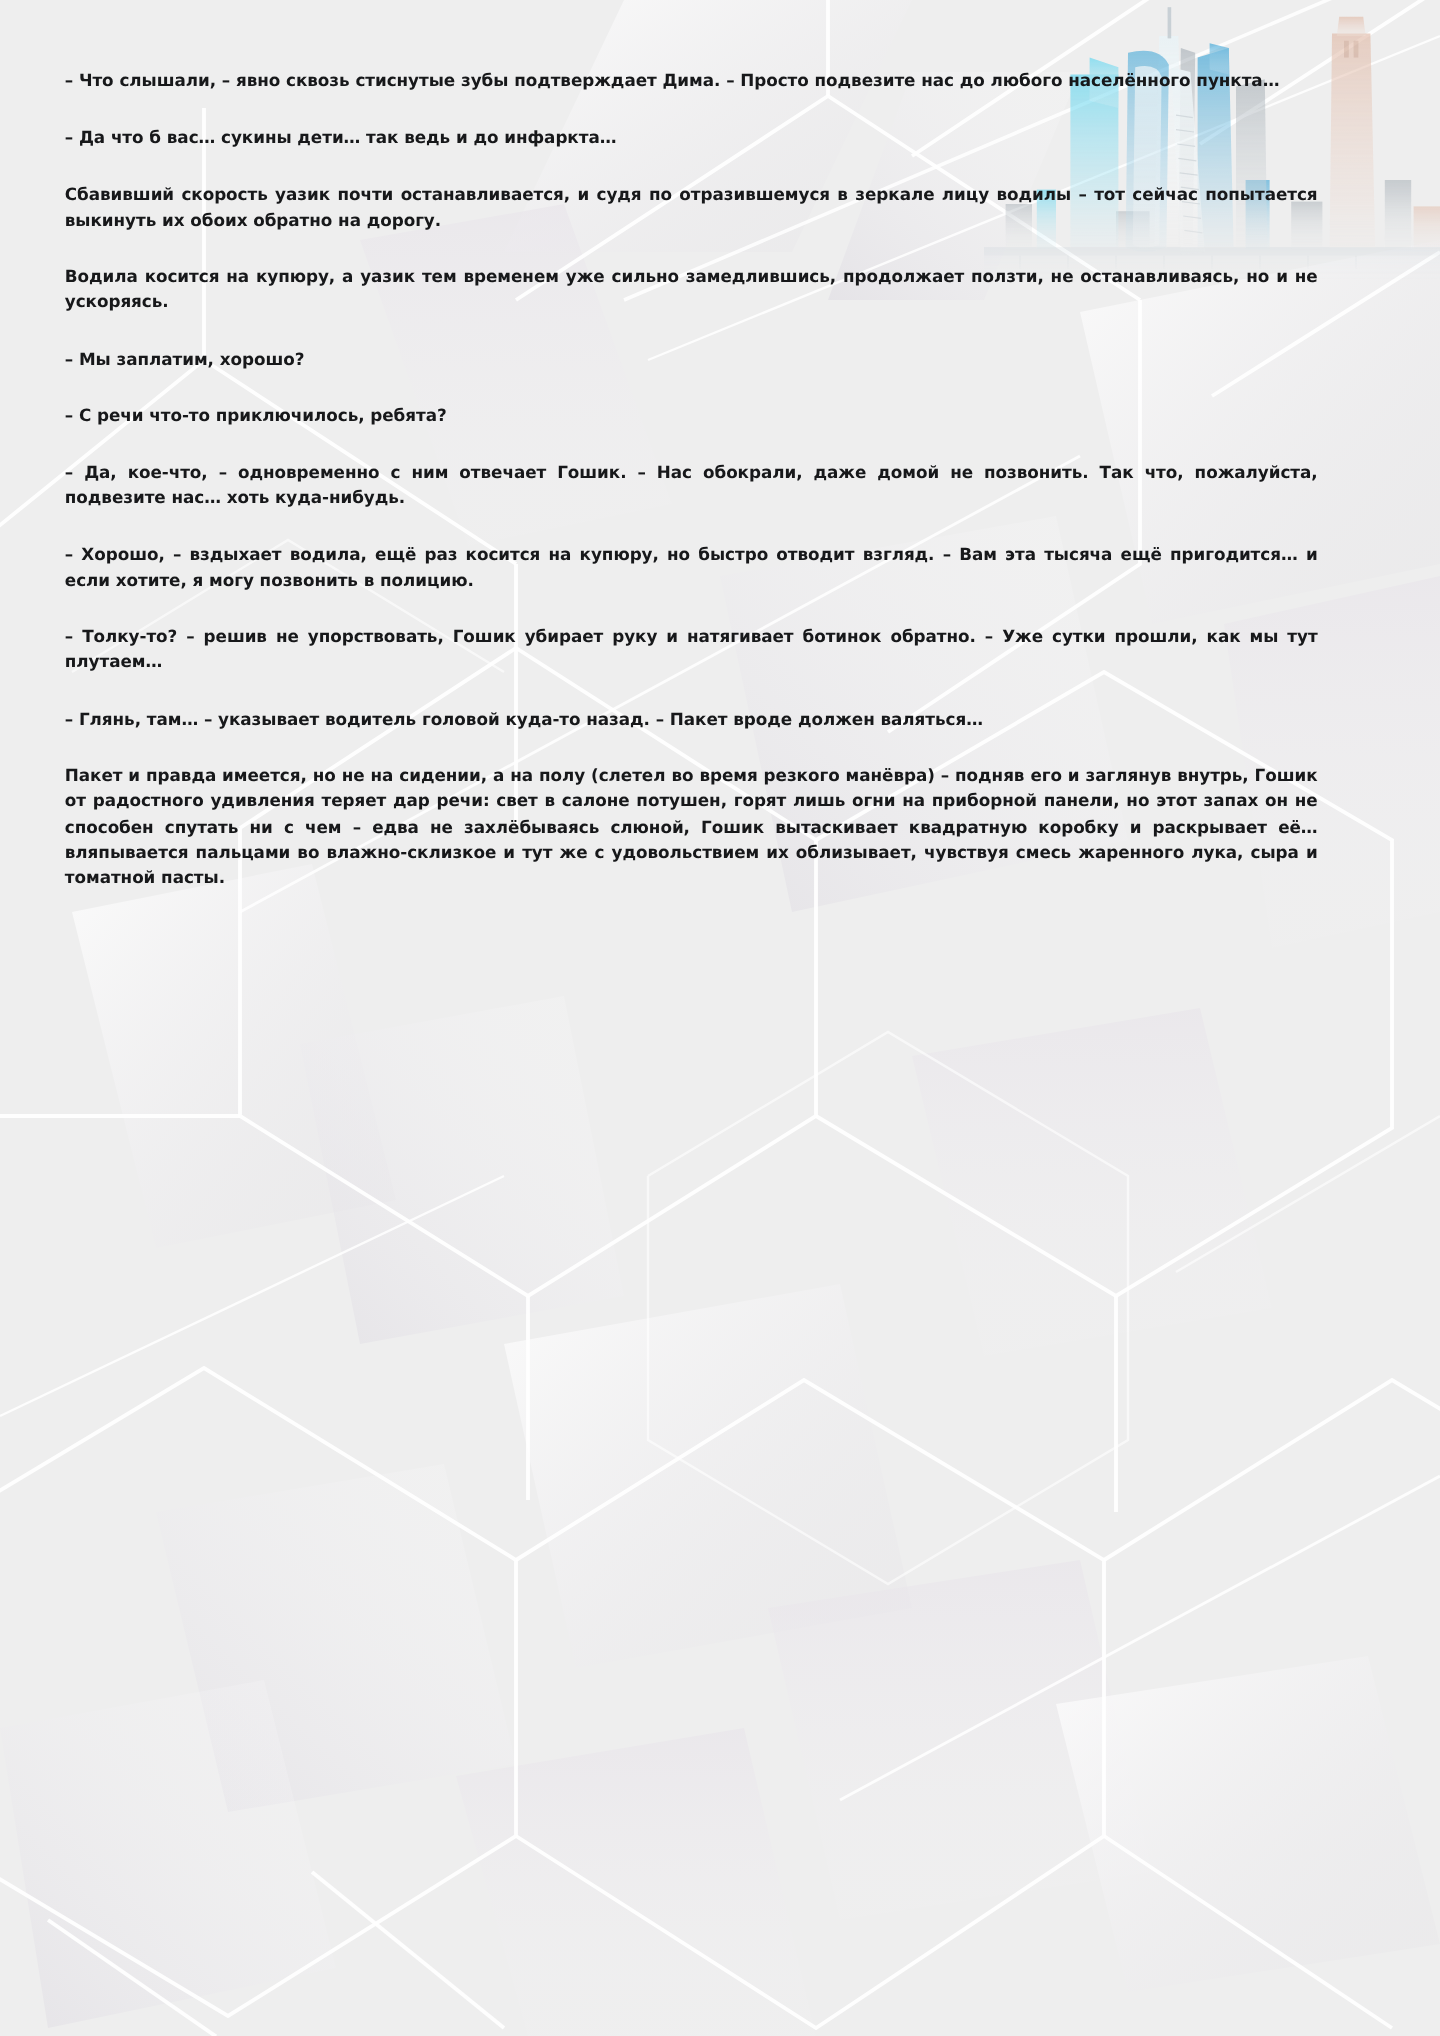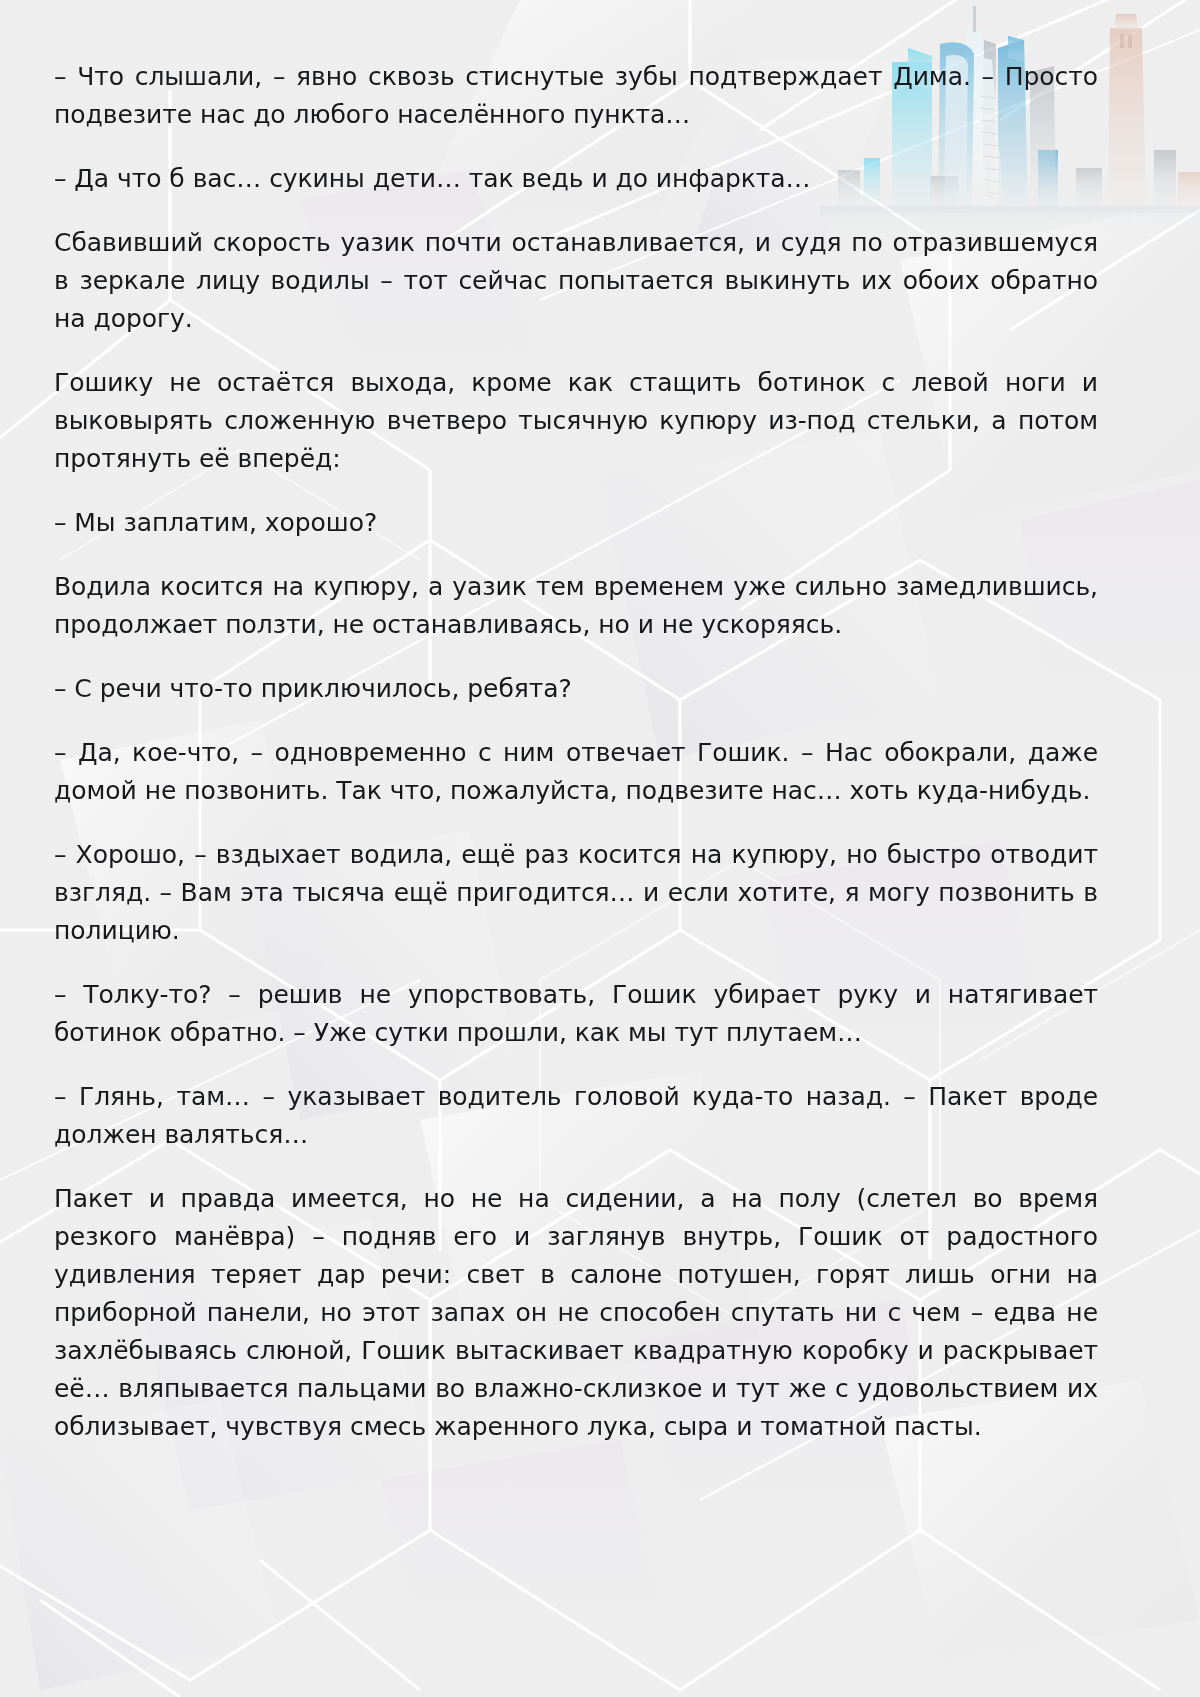--- a/index.html
+++ b/index.html
@@ -41,28 +41,28 @@
   }
 
   
   #page-body {
     position: relative;
     z-index: 2;
     padding: 58px 102px 0 54px;
     box-sizing: border-box;
   }
   .para {
-    font-size: 25px;
+    font-size: 14px;
     line-height: 1.52;
     color: #17181a;
     margin: 0 0 26px 0;
     text-align: justify;
     text-justify: inter-word;
     letter-spacing: -0.05px;
-    font-weight: 400;
+    font-weight: 700;
   }
   .para.last { margin-bottom: 12px; }
 </style>
 </head>
 <body>
 
 <div id="bg-layer">
 
   <svg id="bg-softshapes" viewBox="0 0 1200 1697" preserveAspectRatio="none">
     <defs>
@@ -232,22 +232,21 @@
 
       <rect x="40" y="217" width="380" height="16" fill="#bfd6e2" opacity="0.28"></rect>
     </g>
   </svg>
 </div>
 
 <main id="page-body">
   <p class="para">– Что слышали, – явно сквозь стиснутые зубы подтверждает Дима. – Просто подвезите нас до любого населённого пункта…</p>
   <p class="para">– Да что б вас… сукины дети… так ведь и до инфаркта…</p>
   <p class="para">Сбавивший скорость уазик почти останавливается, и судя по отразившемуся в зеркале лицу водилы – тот сейчас попытается выкинуть их обоих обратно на дорогу.</p>
-  <p class="para">Гошику не остаётся выхода, кроме как стащить ботинок с левой ноги и выковырять сложенную вчетверо тысячную купюру из-под стельки, а потом протянуть её вперёд:</p>
+  <p class="para">Водила косится на купюру, а уазик тем временем уже сильно замедлившись, продолжает ползти, не останавливаясь, но и не ускоряясь.</p>
   <p class="para">– Мы заплатим, хорошо?</p>
-  <p class="para">Водила косится на купюру, а уазик тем временем уже сильно замедлившись, продолжает ползти, не останавливаясь, но и не ускоряясь.</p>
   <p class="para">– С речи что-то приключилось, ребята?</p>
   <p class="para">– Да, кое-что, – одновременно с ним отвечает Гошик. – Нас обокрали, даже домой не позвонить. Так что, пожалуйста, подвезите нас… хоть куда-нибудь.</p>
   <p class="para">– Хорошо, – вздыхает водила, ещё раз косится на купюру, но быстро отводит взгляд. – Вам эта тысяча ещё пригодится… и если хотите, я могу позвонить в полицию.</p>
   <p class="para">– Толку-то? – решив не упорствовать, Гошик убирает руку и натягивает ботинок обратно. – Уже сутки прошли, как мы тут плутаем…</p>
   <p class="para">– Глянь, там… – указывает водитель головой куда-то назад. – Пакет вроде должен валяться…</p>
   <p class="para last">Пакет и правда имеется, но не на сидении, а на полу (слетел во время резкого манёвра) – подняв его и заглянув внутрь, Гошик от радостного удивления теряет дар речи: свет в салоне потушен, горят лишь огни на приборной панели, но этот запах он не способен спутать ни с чем – едва не захлёбываясь слюной, Гошик вытаскивает квадратную коробку и раскрывает её… вляпывается пальцами во влажно-склизкое и тут же с удовольствием их облизывает, чувствуя смесь жаренного лука, сыра и томатной пасты.</p>
 </main>
 
 </body></html>

